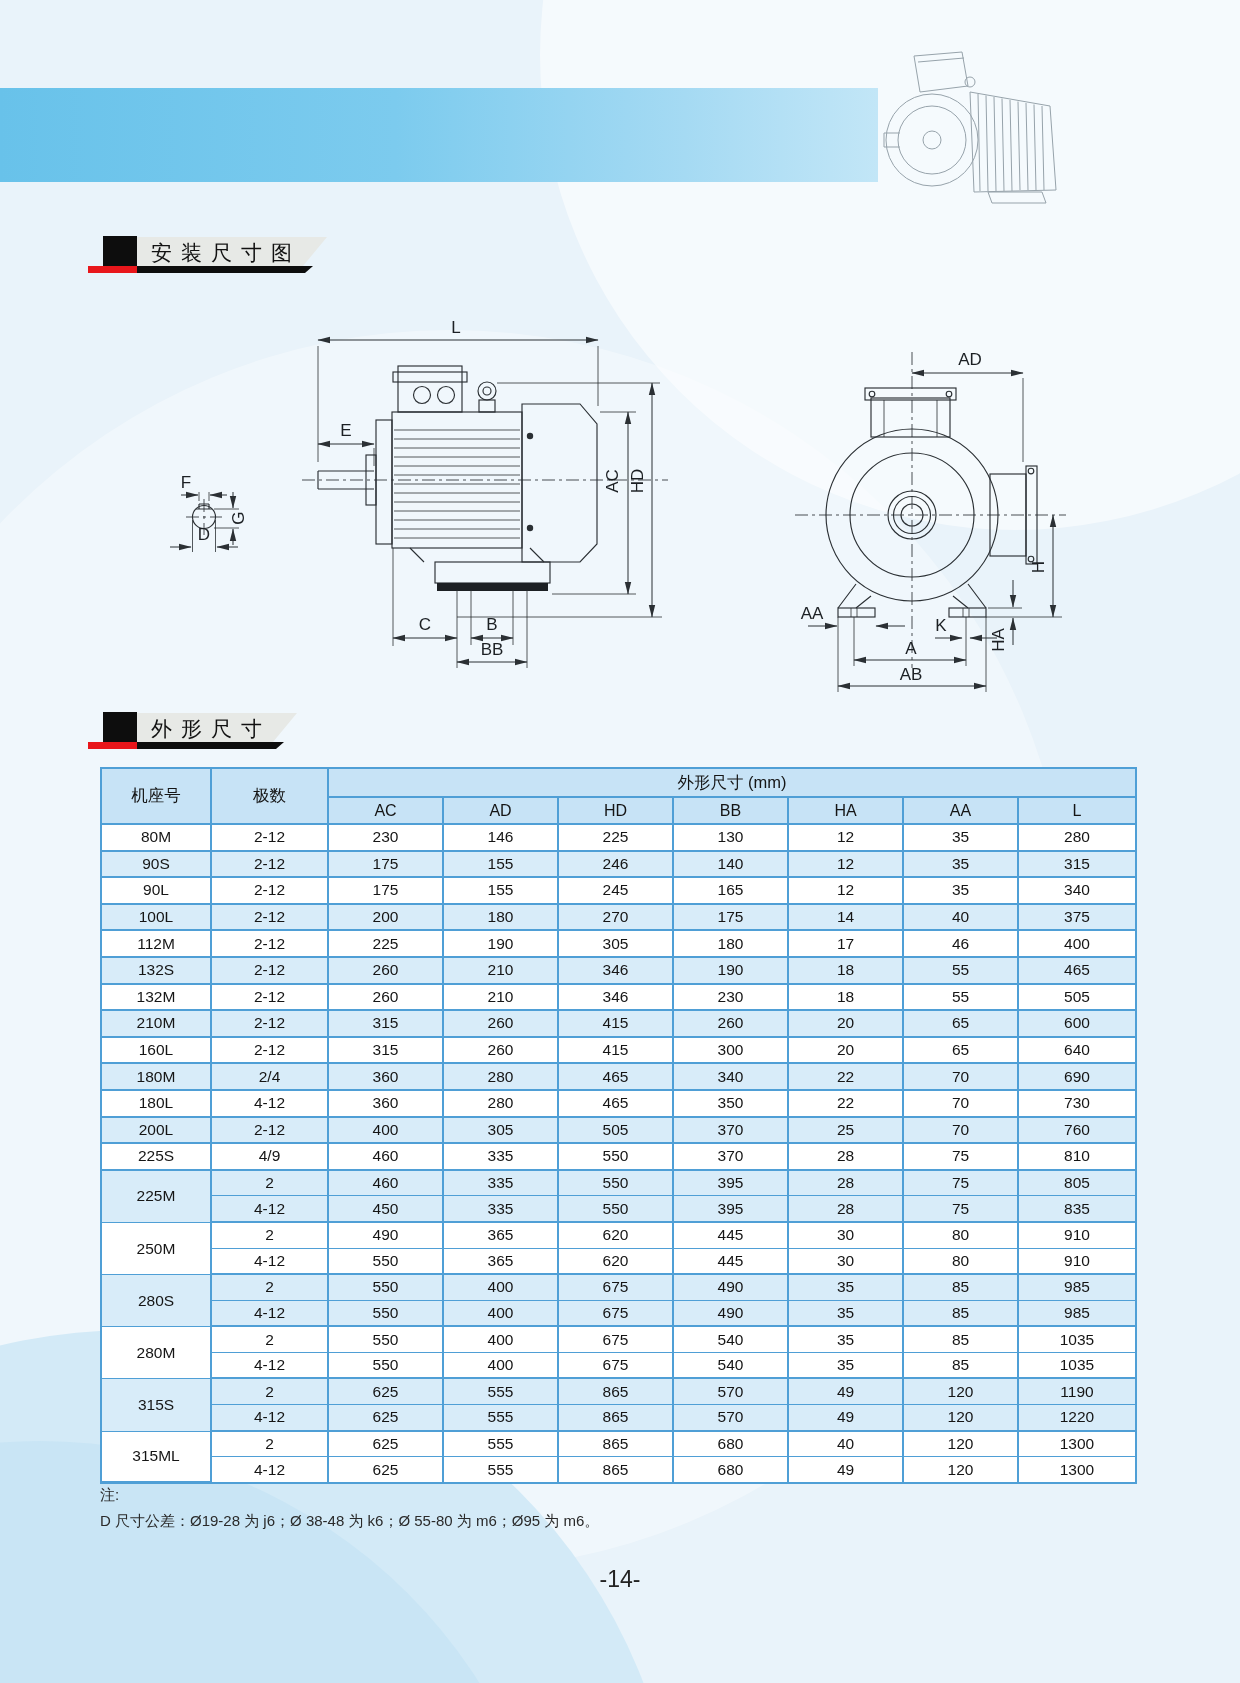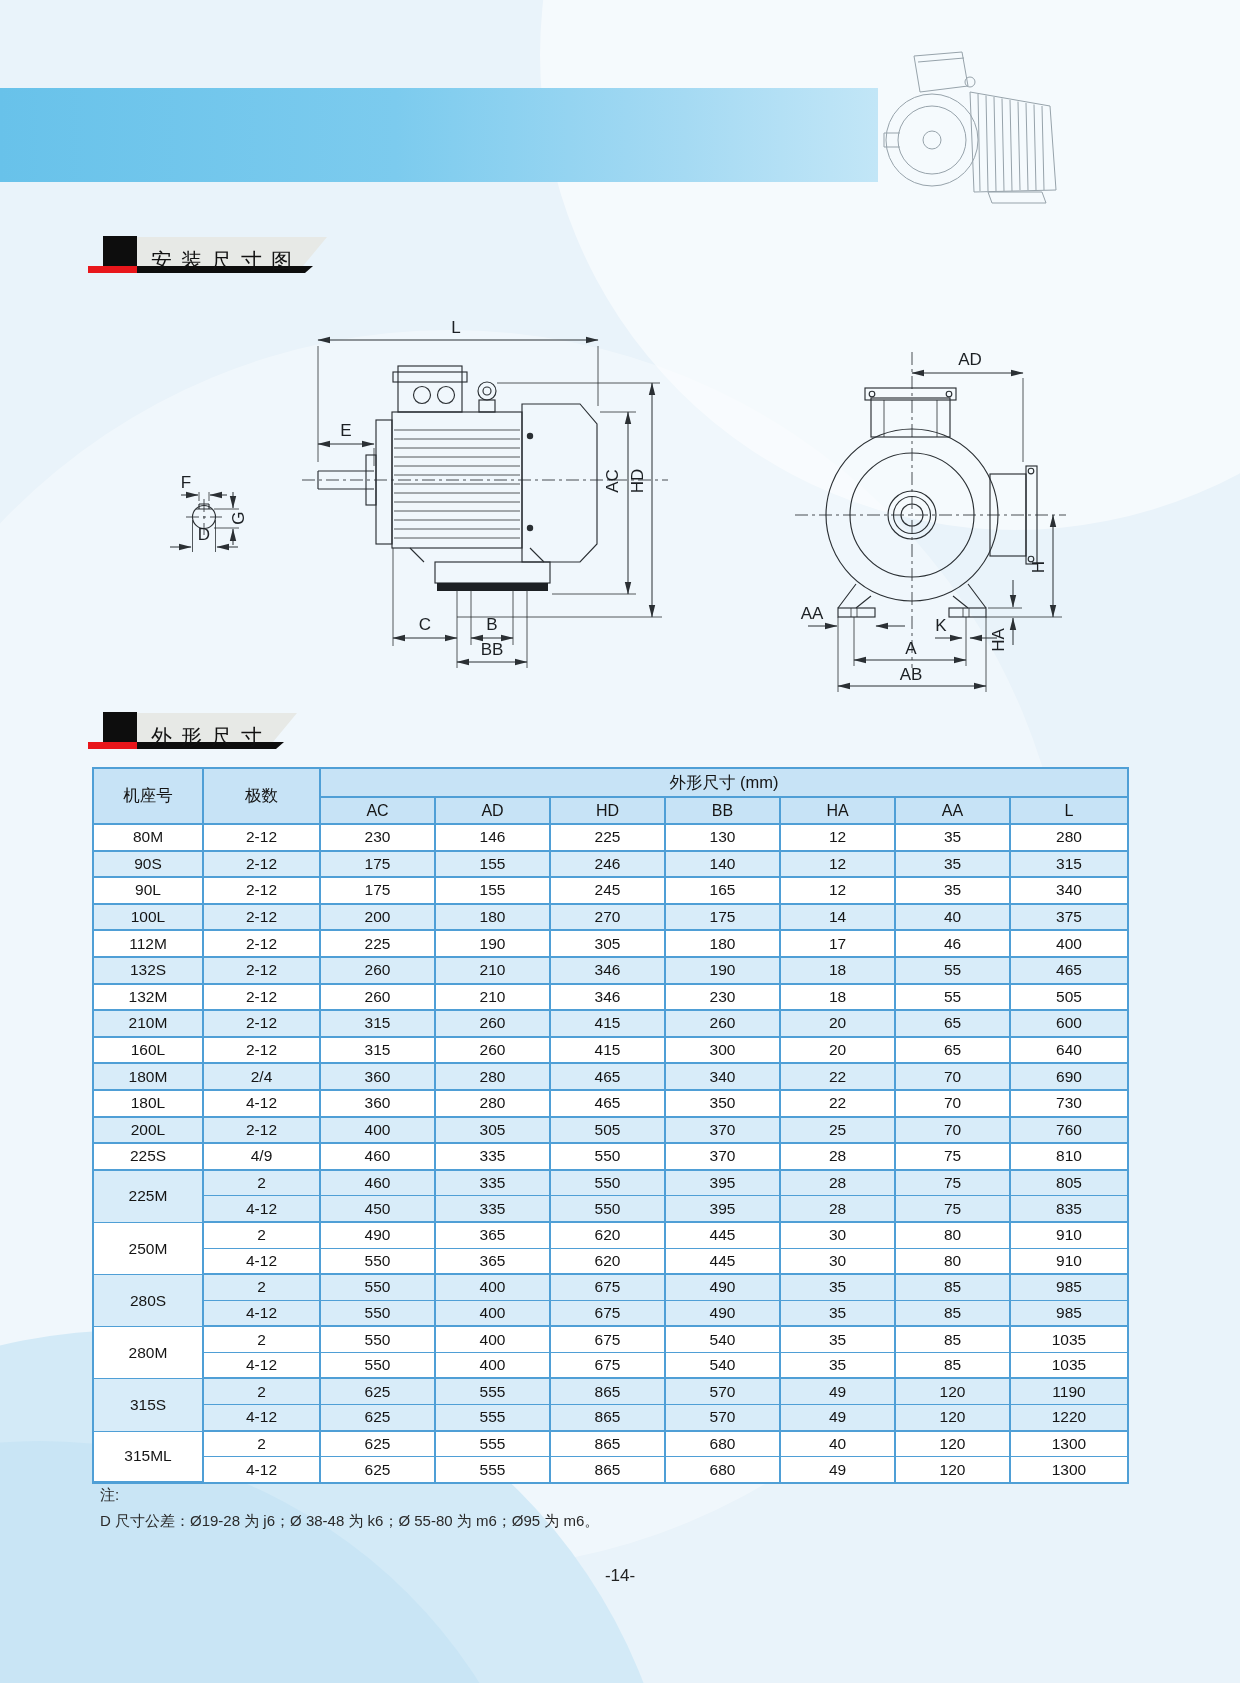--- a/index.html
+++ b/index.html
@@ -22,58 +22,58 @@
 
   
   .sec { position:absolute; width:360px; height:40px; }
   .sec .sq  { position:absolute; left:15px; top:0;    width:34px; height:30px; background:#0d0d0d; }
   .sec .red { position:absolute; left:0;    top:30px; width:50px; height:7px;  background:#e8161b; }
   .sec .gray{ position:absolute; left:49px; top:1px;  height:29px; background:#e7e9e6;
               clip-path:polygon(0 0,100% 0,calc(100% - 24px) 100%,0 100%); }
   .sec .bar { position:absolute; left:49px; top:30px; height:7px; background:#0d0d0d;
               clip-path:polygon(0 0,100% 0,calc(100% - 8px) 100%,0 100%); }
   .sec .lbl { position:absolute; left:63px; top:3px; font-size:21px; letter-spacing:9px;
-              color:#111; white-space:nowrap;margin-top:8px; }
+              color:#111; white-space:nowrap; }
   #sec-install { left:88px; top:236px; }
   #sec-install .gray { width:190px; }
   #sec-install .bar  { width:176px; }
   #sec-outline { left:88px; top:712px; }
   #sec-outline .gray { width:160px; }
   #sec-outline .bar  { width:147px; }
 
   
   #dimension-drawing { position:absolute; left:85px; top:320px; }
   #motor-illustration { position:absolute; left:880px; top:40px; }
   svg text { text-anchor:middle; font-size:17px; fill:#1c2024; font-family:"Liberation Sans",sans-serif; }
   .out { stroke:#2b3034; stroke-width:1.15; fill:none; }
   .dim { stroke:#2b3034; stroke-width:1;   fill:none; }
   .thin{ stroke:#2b3034; stroke-width:.8;  fill:none; }
   .cl  { stroke:#2b3034; stroke-width:.85; fill:none; stroke-dasharray:13 4 3 4; }
   .sketch { stroke:#97a3ab; stroke-width:1; fill:none; }
 
   
-  .table-wrap { position:absolute; left:92px; top:767px; width:1033px;
+  .table-wrap { position:absolute; left:100px; top:767px; width:1033px;
                 border:2.5px solid #4f9fd6; background:#4d7c0f; }
   table { border-collapse:separate; border-spacing:0; width:100%; table-layout:fixed; }
   th,td { border-right:2px solid #4f9fd6; border-bottom:2px solid #4f9fd6;
           text-align:center; vertical-align:middle; padding:0;
           font-weight:normal; }
   th { background:#c7e3f6; font-size:16px; height:25px; }
   thead tr.group-row th { height:27px; font-size:16.5px; }
   td { font-size:15.5px; height:24.6px; background:#fff; }
   tr.alt td { background:#d8ecf9; }
   th:last-child, td:last-child { border-right:0; }
   tbody tr:last-child td { border-bottom:0; }
   tbody tr.presub td { border-bottom-width:1px; }
 
   .notes { position:absolute; left:100px; font-size:15px; color:#2a2a2a; }
   #note-title { top:1486px; }
   #note-body  { top:1512px; }
   .page-num { position:absolute; left:0; top:1566px; width:1240px; text-align:center;
-              font-size:17px; color:#222; }
+              font-size:23px; color:#222; }
 </style>
 </head>
 <body>
 
 <div class="page">
 
   <div class="bgfx fx-mid"></div>
   <div class="bgfx fx-arc1"></div>
   <div class="bgfx fx-arc2"></div>
   <div class="bgfx fx-swoosh"></div>

